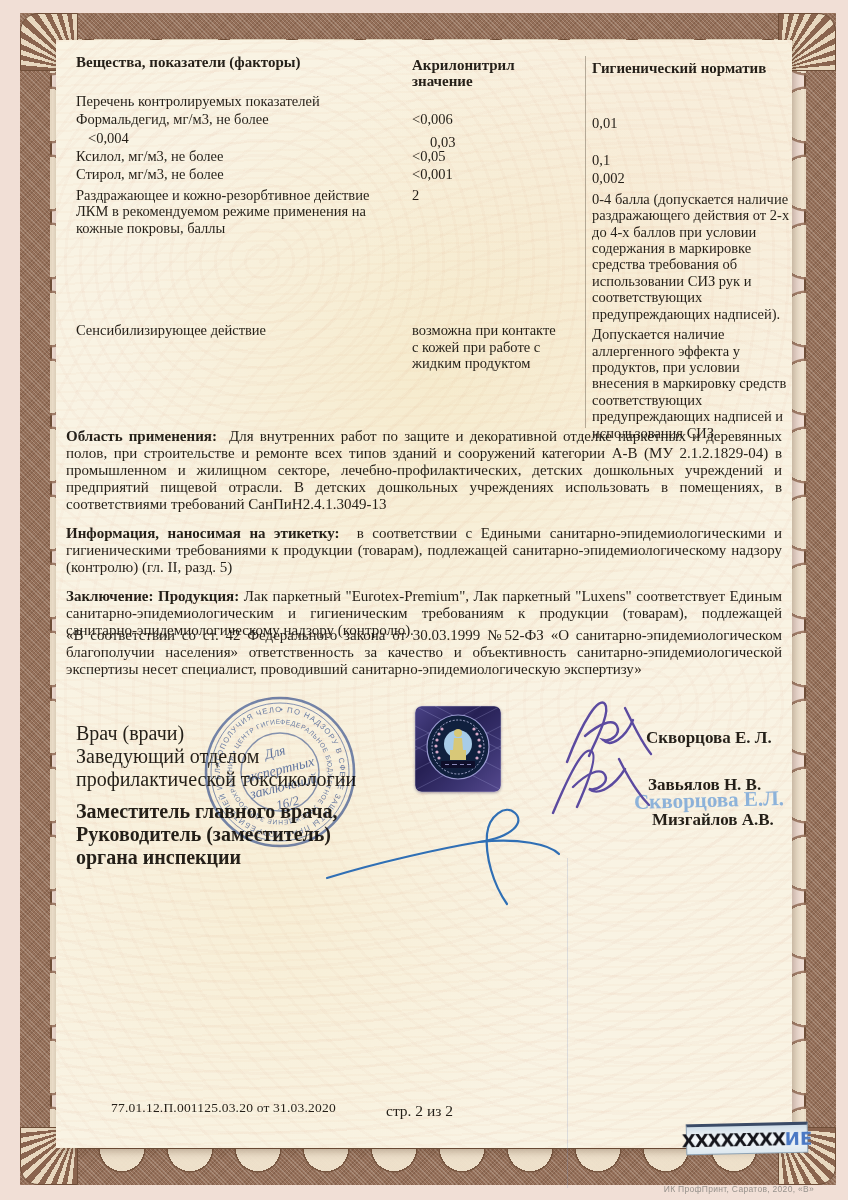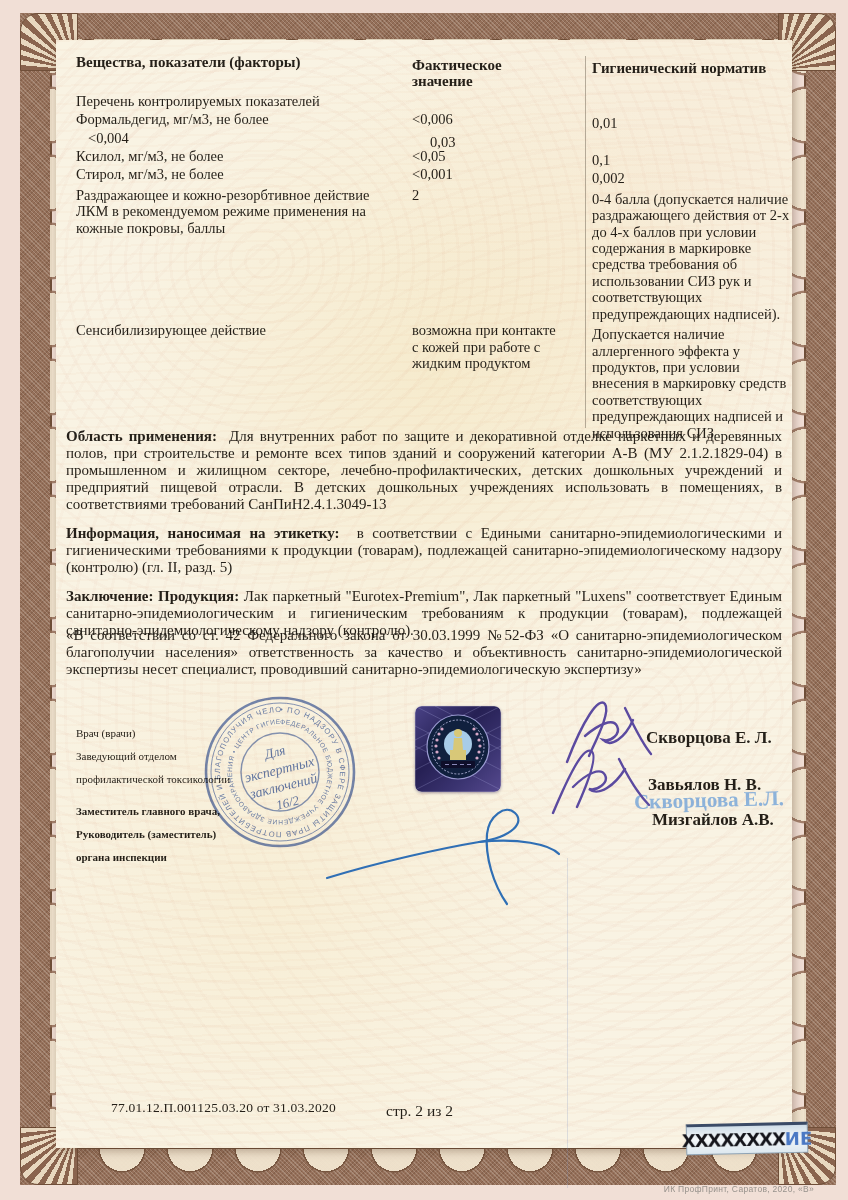--- a/index.html
+++ b/index.html
@@ -66,21 +66,21 @@
   .vline{position:absolute;left:529px;top:16px;height:372px;width:1px;background:rgba(125,115,98,.55);}
 
   
   .sections{position:absolute;left:10px;top:388px;width:716px;font-size:15px;line-height:17px;text-align:justify;}
   .sec{margin:0 0 12px 0;}
   .sec b{font-size:15px;}
   .sec-extra{margin:-12px 0 0 0;}
   .sections .s4{margin-bottom:0;}
 
   
-  .roles{position:absolute;left:20px;top:682px;font-size:11px;line-height:23px;}
+  .roles{position:absolute;left:20px;top:682px;font-size:20px;line-height:23px;}
   .roles .bold{font-weight:bold;margin-top:9px;}
   .names{position:absolute;left:588px;top:688px;font-weight:bold;font-size:17px;}
   .name{position:absolute;white-space:nowrap;}
   .stamped-name{position:absolute;left:578px;top:748px;font-weight:bold;font-size:21px;
     color:rgba(110,160,215,.78);transform:rotate(-1.5deg);white-space:nowrap;z-index:4;}
 
   .stamp{position:absolute;left:144px;top:652px;z-index:5;mix-blend-mode:multiply;opacity:.88;}
   .holo{position:absolute;left:359px;top:666px;z-index:5;border-radius:7px;box-shadow:0 1px 3px rgba(40,30,80,.4);}
   .sig{position:absolute;z-index:6;}
   .sig1{left:499px;top:650px;}
@@ -114,21 +114,21 @@
   <div class="corner corner-tl"></div>
   <div class="corner corner-tr"></div>
   <div class="corner corner-bl"></div>
   <div class="corner corner-br"></div>
 
   <div class="paper">
 
     <div class="tbl">
       <div class="thead">
         <div class="c0">Вещества, показатели (факторы)</div>
-        <div class="c1">Фактическое значение</div>
+        <div class="c1">Акрилонитрил значение</div>
         <div class="c2">Гигиенический норматив</div>
       </div>
       <div id="tbody">
           <div class="trow">
             <div class="c0">Перечень контролируемых показателей</div>
             <div class="c1"></div>
             <div class="c2"></div>
           </div>
           <div class="trow">
             <div class="c0">Формальдегид, мг/м3, не более</div>

